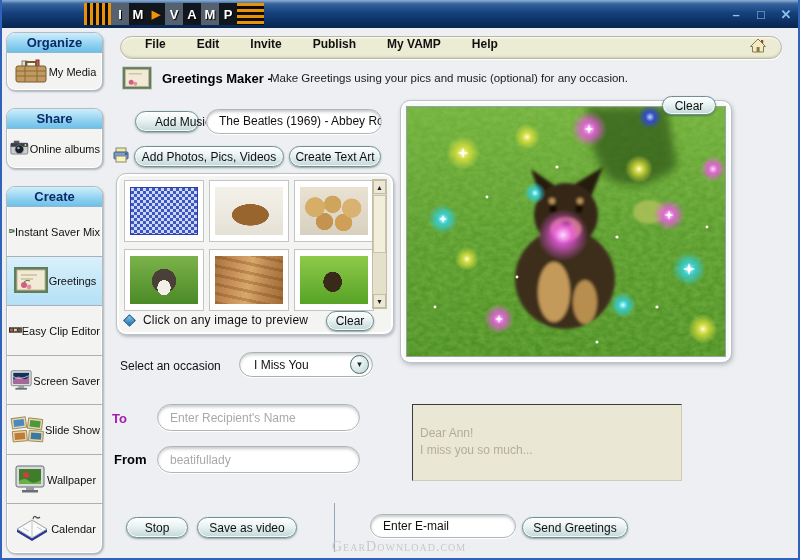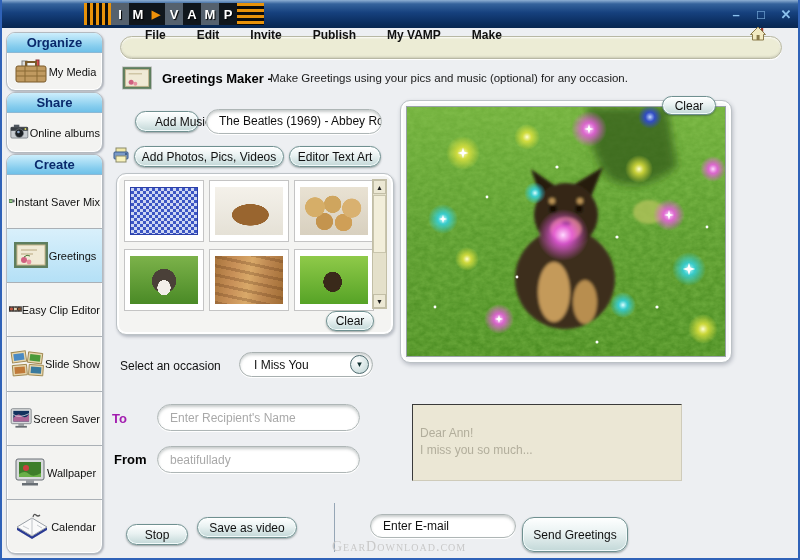--- a/index.html
+++ b/index.html
@@ -18,37 +18,37 @@
   .logo .stripes-h { width:27px; background:repeating-linear-gradient(#e8920a 0 3px,#0c0c0c 3px 6px); }
   .logo .tile { width:18px; display:flex; align-items:center; justify-content:center;
     color:#fff; font-weight:bold; font-size:13px; text-shadow:1px 1px 1px #000; }
   .logo .t-dark { background:#10161c; } .logo .t-gray { background:#55616e; }
   .logo .arrow { color:#f0920a; font-size:11px; text-shadow:none; }
   .winctrl { position:absolute; right:10px; top:6px; display:flex; gap:9px; }
   .winctrl span { width:16px; height:16px; display:flex; align-items:center; justify-content:center;
     color:#8cc2ee; font-size:13px; font-weight:bold; cursor:default; }
 
   
-  .sidebar { position:absolute; left:4px; top:32px; width:97px; height:522px; display:flex; flex-direction:column; gap:1px; }
+  .sidebar { position:absolute; left:4px; top:32px; width:97px; height:522px; display:flex; flex-direction:column; gap:17px; }
   .sbox { background:#f3f3f1; border:1px solid #b4bac0; border-radius:9px; overflow:hidden;
     box-shadow:inset 0 0 0 1px #ffffff, 1px 1px 2px rgba(60,70,90,.35); }
   .shead { height:20px; background:linear-gradient(#cdeefc,#86cdee 70%,#6fc0e8); color:#0a2a6c;
     font-weight:bold; font-size:13px; text-align:center; line-height:20px; border-bottom:1px solid #8cb8d4; }
   .sitem { display:flex; align-items:center; justify-content:center; padding:4px 2px 5px; cursor:pointer; }
   .sitem + .sitem { border-top:1px solid #aab0b6; }
   .sitem .slabel { font-size:11px; color:#101010; margin-top:2px; white-space:nowrap; }
   .sitem.selected { background:linear-gradient(#d9f0fb,#b4e0f6); }
   .createbox { flex:1; display:flex; flex-direction:column; }
   .createbox .sitem { flex:1; }
 
   
   .menubar { position:absolute; left:118px; top:36px; width:662px; height:23px;
     background:#ececd5; border:1px solid #b8b8a4; border-radius:12px;
     box-shadow:0 1px 0 #fff, inset 0 1px 2px rgba(255,255,255,.9), inset 0 -1px 2px rgba(120,120,100,.3);
-    display:flex; align-items:flex-end; padding:0 12px 16px 24px; }
+    display:flex; align-items:flex-start; padding:0 12px 16px 24px; }
   .menubar .mitem { font-size:12px; font-weight:bold; color:#101010; margin-right:31px; cursor:pointer; }
   .menubar .spacer { flex:1; }
 
   
   .pillbtn { position:absolute; border:1px solid #6f9090; border-radius:12px;
     background:linear-gradient(#feffff,#e9f2f2 45%,#c6dada 95%);
     box-shadow:0 1px 2px rgba(40,60,60,.45), inset 0 1px 0 #fff, inset 0 0 0 1px #f2fafa;
     font-size:12px; color:#101010; display:flex; align-items:center; justify-content:center;
     cursor:pointer; white-space:nowrap; font-family:"Liberation Sans",sans-serif; }
   .pillinput { position:absolute; border:1px solid #aeb6b6; border-radius:14px; background:#fff;
@@ -129,24 +129,24 @@
   .from-input { left:155px; top:446px; width:203px; height:27px; }
 
   
   .message { position:absolute; left:410px; top:404px; width:270px; height:77px;
     background:#ebe7d5; border-top:1px solid #3a3a3a; border-left:1px solid #3a3a3a;
     border-right:1px solid #cfcbba; border-bottom:1px solid #cfcbba;
     font-size:12px; color:#b2ae9c; padding:20px 7px; line-height:1.45; white-space:pre-line; cursor:text; }
 
   
   .vdivider { position:absolute; left:332px; top:503px; width:1px; height:49px; background:#96a6b6; }
-  .stop-btn { left:124px; top:517px; width:62px; height:21px;margin-top:7px; }
+  .stop-btn { left:124px; top:517px; width:62px; height:21px; }
   .save-btn { left:195px; top:517px; width:100px; height:21px; }
   .email-input { left:368px; top:514px; width:146px; height:24px; }
-  .send-btn { left:520px; top:517px; width:106px; height:35px; }
+  .send-btn { left:520px; top:517px; width:106px; height:21px; }
   .watermark { position:absolute; left:330px; top:539px; font-family:"Liberation Serif",serif;
     font-variant:small-caps; font-size:14px; color:#c9c9c9; letter-spacing:1px; }
 
   .menubar .home { margin-right:2px; cursor:pointer; display:flex; }
 </style>
 </head>
 <body>
 
 <div id="app">
 
@@ -252,20 +252,32 @@
           <rect x="32" y="16.5" width="2.5" height="2" fill="#ddd"></rect>
             <rect x="37" y="16.5" width="2.5" height="2" fill="#ddd"></rect>
           <rect x="3" y="7" width="10" height="8" fill="#c05440"></rect>
           <rect x="16" y="7" width="10" height="8" fill="#e2d2b4"></rect>
           <rect x="29" y="7" width="10" height="8" fill="#8a5430"></rect>
         </svg>
         <span class="slabel">Easy Clip Editor</span>
       </div>
 
       <div class="sitem">
+        <svg width="34" height="28" viewBox="0 0 34 28">
+          <rect x="3" y="1" width="28" height="21" rx="2" fill="#d8dadc" stroke="#686e74"></rect>
+          <rect x="6" y="4" width="22" height="15" fill="#12325e"></rect>
+          <path d="M6 14 q6 -8 11 -3 t11 -2 v10 h-22 z" fill="#c86ea0" opacity=".85"></path>
+          <path d="M6 9 q7 6 22 -1" stroke="#e8e8f0" fill="none"></path>
+          <rect x="13" y="22" width="8" height="3" fill="#9a9ea2"></rect>
+          <rect x="9" y="25" width="16" height="2.5" fill="#686e74"></rect>
+        </svg>
+        <span class="slabel">Screen Saver</span>
+      </div>
+
+      <div class="sitem">
         <svg width="38" height="30" viewBox="0 0 38 30">
           <g transform="rotate(-8 11 9)">
               <rect x="3" y="3" width="15" height="11" fill="#e6d6ae" stroke="#a08850"></rect>
               <rect x="5" y="5" width="11" height="7" fill="#4a8ac4"></rect>
             </g>
           <g transform="rotate(7 27 10)">
               <rect x="20" y="4" width="15" height="11" fill="#e6d6ae" stroke="#a08850"></rect>
               <rect x="22" y="6" width="11" height="7" fill="#4a9a3a"></rect>
             </g>
           <g transform="rotate(-5 12 23)">
@@ -276,32 +288,20 @@
               <rect x="21" y="17" width="15" height="11" fill="#e6d6ae" stroke="#a08850"></rect>
               <rect x="23" y="19" width="11" height="7" fill="#3a7a9e"></rect>
             </g>
         </svg>
         <span class="slabel">Slide Show</span>
       </div>
 
       <div class="sitem">
         <svg width="34" height="28" viewBox="0 0 34 28">
           <rect x="3" y="1" width="28" height="21" rx="2" fill="#d8dadc" stroke="#686e74"></rect>
-          <rect x="6" y="4" width="22" height="15" fill="#12325e"></rect>
-          <path d="M6 14 q6 -8 11 -3 t11 -2 v10 h-22 z" fill="#c86ea0" opacity=".85"></path>
-          <path d="M6 9 q7 6 22 -1" stroke="#e8e8f0" fill="none"></path>
-          <rect x="13" y="22" width="8" height="3" fill="#9a9ea2"></rect>
-          <rect x="9" y="25" width="16" height="2.5" fill="#686e74"></rect>
-        </svg>
-        <span class="slabel">Screen Saver</span>
-      </div>
-
-      <div class="sitem">
-        <svg width="34" height="28" viewBox="0 0 34 28">
-          <rect x="3" y="1" width="28" height="21" rx="2" fill="#d8dadc" stroke="#686e74"></rect>
           <rect x="6" y="4" width="22" height="15" fill="#3e7e2a"></rect>
           <circle cx="13" cy="10" r="3" fill="#cc4040"></circle>
           <path d="M6 16 q6 -4 10 0 t12 -1 v4 h-22 z" fill="#6ab048"></path>
           <rect x="13" y="22" width="8" height="3" fill="#9a9ea2"></rect>
           <rect x="9" y="25" width="16" height="2.5" fill="#686e74"></rect>
         </svg>
         <span class="slabel">Wallpaper</span>
       </div>
 
       <div class="sitem">
@@ -316,21 +316,21 @@
       </div>
     </div>
   </div>
 
   <div class="menubar">
     <span class="mitem">File</span>
     <span class="mitem">Edit</span>
     <span class="mitem">Invite</span>
     <span class="mitem">Publish</span>
     <span class="mitem">My VAMP</span>
-    <span class="mitem">Make</span>
+    <span class="mitem">Help</span>
     <span class="spacer"></span>
     <span class="home">
       <svg width="18" height="17" viewBox="0 0 18 17">
         <rect x="12" y="3" width="2.2" height="4" fill="#a04030"></rect>
         <path d="M9 2 L16.5 9.5 H14.5 V15 H3.5 V9.5 H1.5 Z" fill="#f2eac2" stroke="#8a7a4a"></path>
         <rect x="7.6" y="10" width="3" height="5" fill="#8a7a4a"></rect>
       </svg>
     </span>
   </div>
 
@@ -352,21 +352,21 @@
 
   <span class="print-icon">
     <svg width="18" height="18" viewBox="0 0 18 18">
       <rect x="4" y="2" width="10" height="5" fill="#f0e8a8" stroke="#8a8a6a"></rect>
       <rect x="2" y="6" width="14" height="7" rx="1" fill="#7a9ac8" stroke="#3a5a8a"></rect>
       <rect x="4" y="10" width="10" height="6" fill="#f8f2bc" stroke="#8a8a6a"></rect>
       <circle cx="14" cy="8" r="1" fill="#305080"></circle>
     </svg>
   </span>
   <button class="pillbtn" style="left:132px; top:146px; width:150px; height:21px;">Add Photos, Pics, Videos</button>
-  <button class="pillbtn" style="left:287px; top:146px; width:92px; height:21px;">Editor Text Art</button>
+  <button class="pillbtn" style="left:287px; top:146px; width:92px; height:21px;">Create Text Art</button>
 
   <div class="thumb-panel">
     <div class="tgrid">
       <div class="tframe">
           <div class="timg sel-pattern"></div>
         </div>
       <div class="tframe">
           <div class="timg pup-sleep"></div>
         </div>
       <div class="tframe">
@@ -379,20 +379,24 @@
           <div class="timg pup-sharpei"></div>
         </div>
       <div class="tframe">
           <div class="timg pup-shepherd"></div>
         </div>
     </div>
     <div class="tscroll">
       <div class="sbtn up">▲</div>
       <div class="sthumb"></div>
       <div class="sbtn down">▼</div>
+    </div>
+    <div class="hint-row">
+      <span class="diamond"></span>
+      <span class="hint-text">Click on any image to preview</span>
     </div>
   </div>
   <button class="pillbtn clear-thumbs">Clear</button>
 
   <button class="pillbtn clear-preview">Clear</button>
   <div class="preview-panel">
     <svg class="preview-img" viewBox="0 0 318 249" preserveAspectRatio="none">
       <defs>
         <linearGradient id="grass" x1="0" y1="0" x2="0" y2="1">
           <stop offset="0" stop-color="#6fae3a"></stop>

